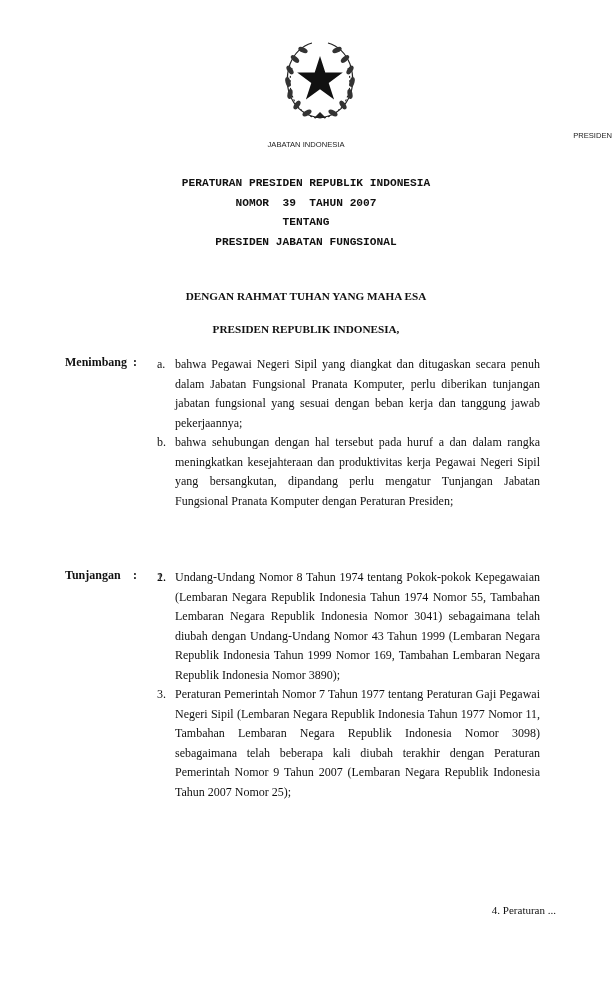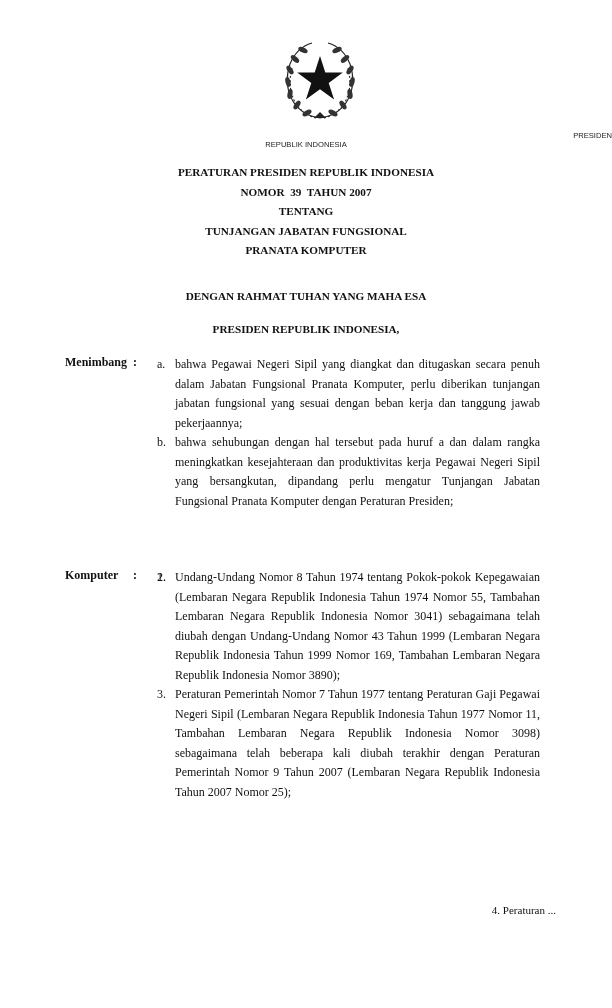--- a/index.html
+++ b/index.html
@@ -42,28 +42,27 @@
       <ellipse cx="57" cy="12" rx="2.5" ry="5" transform="rotate(65 57 12)"></ellipse>
       <ellipse cx="70" cy="56" rx="2.5" ry="5" transform="rotate(-10 70 56)"></ellipse>
       <ellipse cx="63" cy="67" rx="2.5" ry="5" transform="rotate(-35 63 67)"></ellipse>
       <ellipse cx="53" cy="75" rx="2.5" ry="5" transform="rotate(-60 53 75)"></ellipse>
     </g>
     <polygon fill="#111" points="40,18 45.3,34.6 62.8,34.6 48.7,44.9 54.1,61.5 40,51.3 25.9,61.5 31.3,44.9 17.2,34.6 34.7,34.6"></polygon>
     <path d="M34 80 L40 74 L46 80 Z" fill="#222"></path>
   </svg>
 </div>
 <div class="emblem-caption" style="top:131px;text-align:right;">PRESIDEN</div>
-<div class="emblem-caption" style="top:140px;">REPUBLIK INDONESIA</div>
+<div class="emblem-caption" style="top:140px;">JABATAN INDONESIA</div>
 
-<div class="title-block" style="top:163px;">
+<div class="title-block" style="top:174px;font-family:Liberation Mono, monospace;">
   <div class="title-line">PERATURAN PRESIDEN REPUBLIK INDONESIA</div>
   <div class="title-line" style="white-space:pre;">NOMOR  39  TAHUN 2007</div>
   <div class="title-line">TENTANG</div>
-  <div class="title-line">TUNJANGAN JABATAN FUNGSIONAL</div>
-  <div class="title-line">PRANATA KOMPUTER</div>
+  <div class="title-line">PRESIDEN JABATAN FUNGSIONAL</div>
 </div>
 <div class="title-block" style="top:287px;">
   <div class="title-line">DENGAN RAHMAT TUHAN YANG MAHA ESA</div>
 </div>
 <div class="title-block" style="top:320px;">
   <div class="title-line">PRESIDEN REPUBLIK INDONESIA,</div>
 </div>
 
 <div class="section" style="top:355px;">
   <span class="label" style="top:0;">Menimbang</span>
@@ -72,21 +71,21 @@
     <span class="marker">a.</span>
     <span>bahwa Pegawai Negeri Sipil yang diangkat dan ditugaskan secara penuh dalam Jabatan Fungsional Pranata Komputer, perlu diberikan tunjangan jabatan fungsional yang sesuai dengan beban kerja dan tanggung jawab pekerjaannya;</span>
   </div>
   <div class="item">
     <span class="marker">b.</span>
     <span>bahwa sehubungan dengan hal tersebut pada huruf a dan dalam rangka meningkatkan kesejahteraan dan produktivitas kerja Pegawai Negeri Sipil yang bersangkutan, dipandang perlu mengatur Tunjangan Jabatan Fungsional Pranata Komputer dengan Peraturan Presiden;</span>
   </div>
 </div>
 
 <div class="section" style="top:568px;">
-  <span class="label">Komputer</span>
+  <span class="label">Tunjangan</span>
   <span class="colon" style="left:68px;">:</span>
   <div class="item">
     <span class="marker">1.</span>
   </div>
   <div class="item">
     <span class="marker">2.</span>
     <span>Undang-Undang Nomor 8 Tahun 1974 tentang Pokok-pokok Kepegawaian (Lembaran Negara Republik Indonesia Tahun 1974 Nomor 55, Tambahan Lembaran Negara Republik Indonesia Nomor 3041) sebagaimana telah diubah dengan Undang-Undang Nomor 43 Tahun 1999 (Lembaran Negara Republik Indonesia Tahun 1999 Nomor 169, Tambahan Lembaran Negara Republik Indonesia Nomor 3890);</span>
   </div>
   <div class="item">
     <span class="marker">3.</span>

